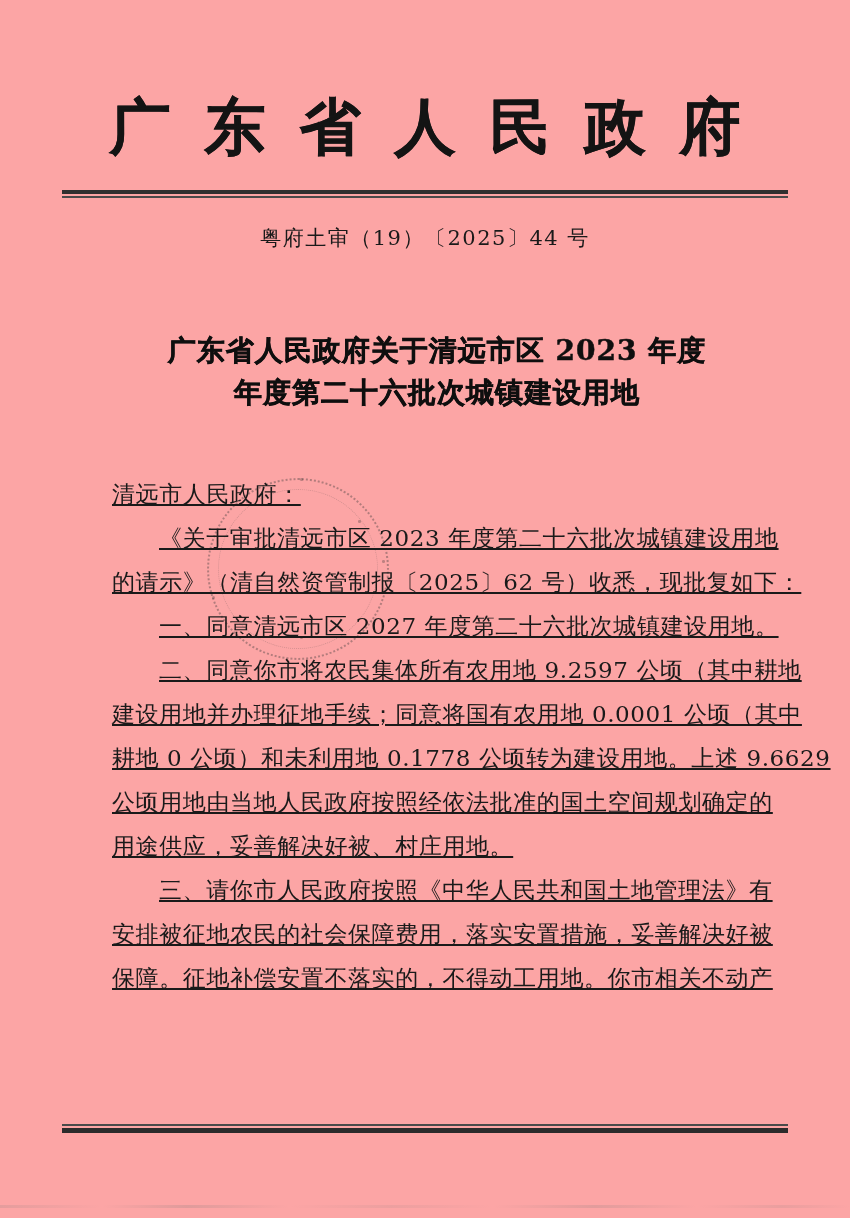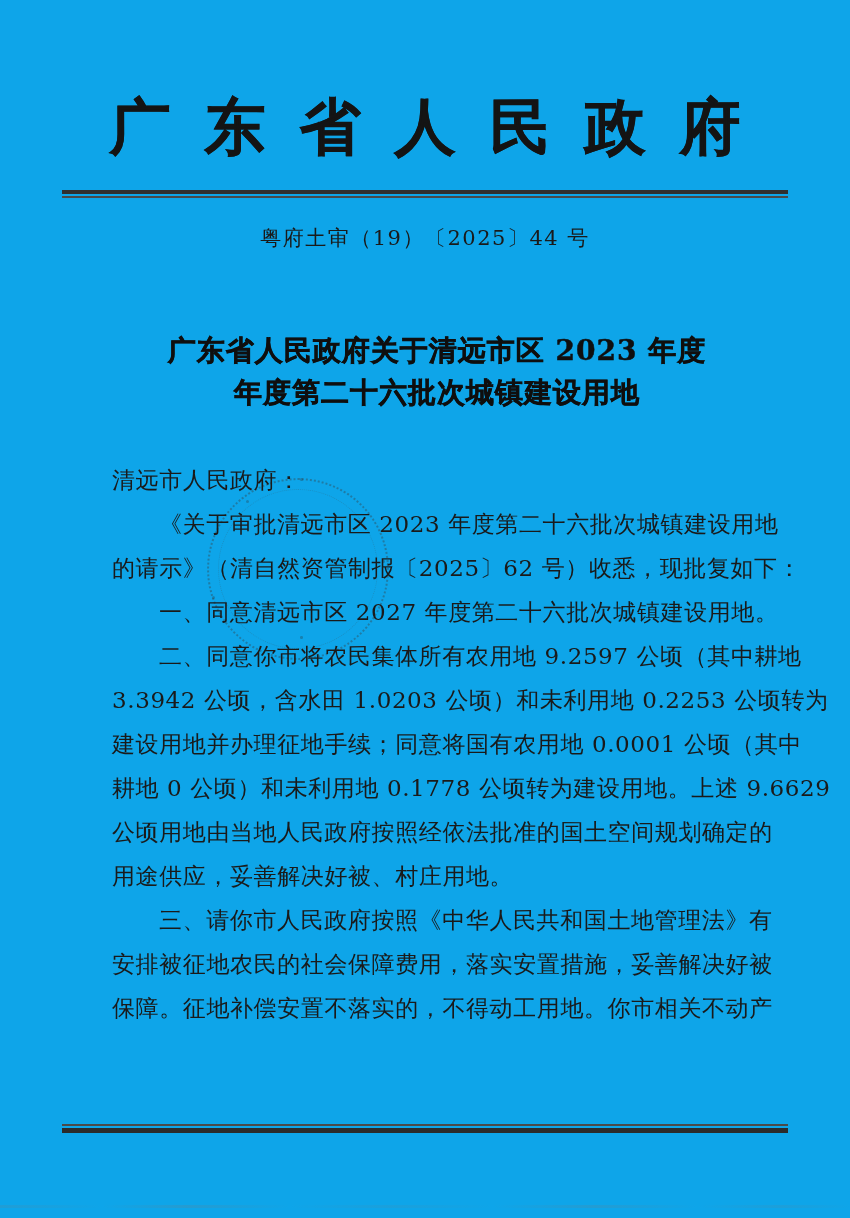--- a/index.html
+++ b/index.html
@@ -6,21 +6,21 @@
   html, body {
     margin: 0;
     padding: 0;
     background: #ffffff;
   }
   .page {
     position: relative;
     width: 850px;
     height: 1218px;
     margin: 0 auto;
-    background: #0ea5e9;
+    background: #fca5a5;
     overflow: hidden;
     font-family: "DejaVu Serif", "Liberation Serif", serif;
     color: #1a1a1a;
   }
 
   
   .masthead {
     position: absolute;
     top: 96px;
     left: 0;
@@ -91,23 +91,24 @@
     line-height: 42px;
     letter-spacing: 1px;
     color: #0f0f0f;
     white-space: nowrap;
     -webkit-text-stroke: 0.5px #0f0f0f;
   }
 
   
   .body-block {
     position: absolute;
-    top: 458px;
+    top: 472px;
     left: 112px;
     width: 645px;
+    text-decoration: underline;
   }
   .body-line {
     font-size: 23px;
     line-height: 44px;
     letter-spacing: 0.6px;
     color: #1a1a1a;
     white-space: nowrap;
   }
   .body-line.indent {
     padding-left: 47px;
@@ -209,21 +210,20 @@
   <div class="stamp-speck" style="top:478px;left:300px;width:2.5px;height:2.5px;"></div>
   <div class="stamp-speck" style="top:560px;left:382px;width:2.5px;height:2.5px;"></div>
 
   <div class="body-block">
     <div class="body-line">清远市人民政府：</div>
     <div id="body-lines">
         <div class="body-line indent">《关于审批清远市区 2023 年度第二十六批次城镇建设用地</div>
         <div class="body-line">的请示》（清自然资管制报〔2025〕62 号）收悉，现批复如下：</div>
         <div class="body-line indent">一、同意清远市区 2027 年度第二十六批次城镇建设用地。</div>
         <div class="body-line indent">二、同意你市将农民集体所有农用地 9.2597 公顷（其中耕地</div>
-        <div class="body-line">3.3942 公顷，含水田 1.0203 公顷）和未利用地 0.2253 公顷转为</div>
         <div class="body-line">建设用地并办理征地手续；同意将国有农用地 0.0001 公顷（其中</div>
         <div class="body-line">耕地 0 公顷）和未利用地 0.1778 公顷转为建设用地。上述 9.6629</div>
         <div class="body-line">公顷用地由当地人民政府按照经依法批准的国土空间规划确定的</div>
         <div class="body-line">用途供应，妥善解决好被、村庄用地。</div>
         <div class="body-line indent">三、请你市人民政府按照《中华人民共和国土地管理法》有</div>
         <div class="body-line">安排被征地农民的社会保障费用，落实安置措施，妥善解决好被</div>
         <div class="body-line">保障。征地补偿安置不落实的，不得动工用地。你市相关不动产</div>
       </div>
   </div>
 

